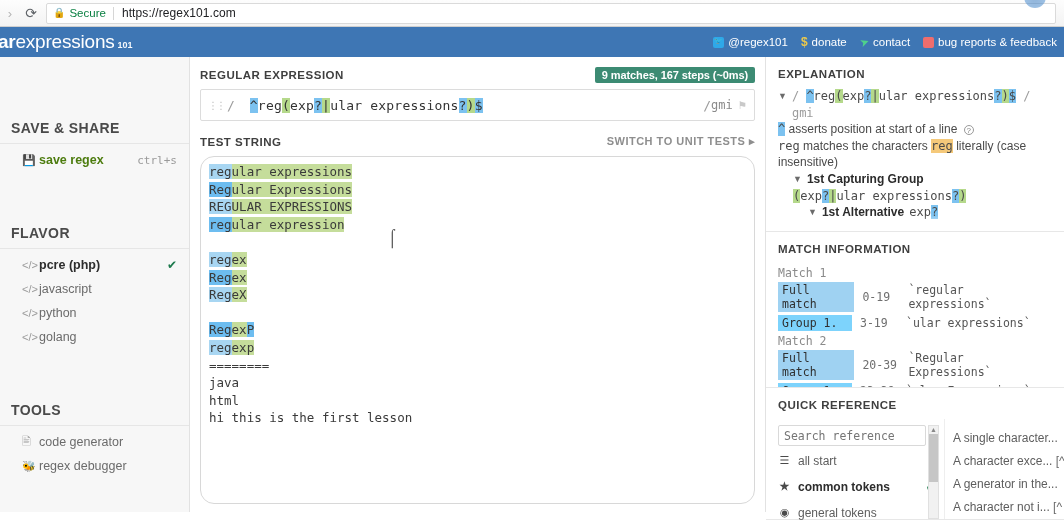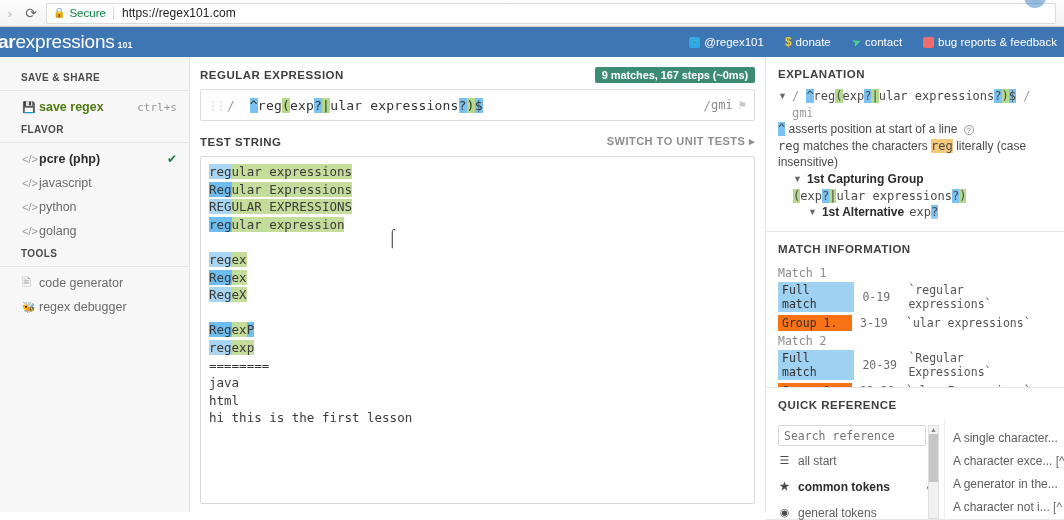--- a/index.html
+++ b/index.html
@@ -46,41 +46,41 @@
   
   #app-header {
     height: 30px; background: #3e76b4;
     display: flex; align-items: center; justify-content: space-between;
     padding: 0 7px 0 0; position: relative;
   }
   #brand { color: #fff; font-size: 19px; margin-left: -2px; display: flex; align-items: baseline; }
   #brand .b1 { font-weight: 600; letter-spacing: -.3px; }
   #brand .b2 { font-weight: 300; letter-spacing: -.2px; }
   #brand .b3 { font-size: 9px; font-weight: 700; margin-left: 3px; opacity: .95; }
-  #header-links { display: flex; align-items: center; gap: 21px; color: #fff; font-size: 11.5px; }
+  #header-links { display: flex; align-items: center; gap: 13px; color: #fff; font-size: 11.5px; }
   #header-links .hlink { display: flex; align-items: center; gap: 4px; white-space: nowrap; }
   .ico-sq { width: 11px; height: 11px; border-radius: 2px; display: inline-block; }
   .ico-twitter { background: #2fa8e8; position: relative; }
   .ico-twitter::after { content:"\1F426"; font-size: 7px; position:absolute; left:1px; top:0px; color:#fff; }
   .ico-dollar { color: #ecc94b; font-weight: 700; font-size: 12px; }
   .ico-plane { color: #4fd18b; font-size: 11px; transform: rotate(-20deg); }
   .ico-bug { background: #ef6d6d; position: relative; }
 
   
   #app-body { display: flex; height: 455px; }
 
   
   #sidebar {
     width: 190px; background: #f7f7f7; border-right: 1px solid #e2e2e2;
     padding-top: 10px; flex-shrink: 0;
   }
   .side-heading {
-    font-size: 10px; font-weight: 700; color: #4a4a4a;
-    letter-spacing: .4px; padding: 5px 0 7px 21px;
-    border-bottom: 1px solid #e6e6e6; margin-bottom: 4px;
+    font-size: 14px; font-weight: 700; color: #4a4a4a;
+    letter-spacing: .4px; padding: 5px 0 7px 11px;
+    border-bottom: 1px solid #e6e6e6; margin-bottom: 4px; margin-top: 48px;
   }
   .side-item {
     display: flex; align-items: center; height: 24px;
     padding: 0 12px 0 22px; font-size: 12.5px; color: #6b6b6b;
     position: relative;
   }
   .side-item .si-icon {
     width: 17px; color: #9a9a9a; font-size: 11px; flex-shrink: 0;
   }
   .side-item .si-label { flex: 1; }
@@ -110,21 +110,21 @@
   }
   #regex-grip { color: #bdbdbd; font-size: 10px; margin-right: 3px; letter-spacing: -2px;}
   .delim { color: #9c9c9c; }
   #regex-pattern { flex: 1; white-space: pre; color: #333; margin: 0 3px; letter-spacing: .2px; padding-left: 12px;}
   .hl-blue { background: #7cc2f0; }
   .hl-green { background: #b5d98b; }
   #regex-flags { color: #8a8a8a; font-family: "DejaVu Sans Mono", monospace; font-size: 12px; }
   #flag-icon { color: #c9c9c9; margin-left: 6px; font-size: 12px; }
 
   #test-string-box {
-    border: 1px solid #d8d8d8; border-radius: 2px;
+    border: 1px solid #d8d8d8; border-radius: 14px;
     height: 348px; padding: 6px 8px;
     font-family: "DejaVu Sans Mono", monospace;
     font-size: 12.5px; line-height: 17.6px; color: #3a3a3a;
     overflow: hidden; position: relative; background: #fff;
   }
   #test-string-box .ts-line { white-space: pre; }
   .m-blue-strong { background: #6dbdf0; }
   .m-blue-soft   { background: #a8d6f2; }
   .m-green       { background: #c5dd9b; }
   #text-cursor {
@@ -164,21 +164,21 @@
 
   
   #match-info-body {
     padding: 0 12px 8px 12px; font-family: "DejaVu Sans Mono", monospace;
     font-size: 11.5px; color: #555; height: 124px; overflow: hidden;
   }
   .mi-match-label { color: #8a8a8a; margin: 3px 0 2px; }
   .mi-row { display: flex; align-items: center; gap: 8px; margin-bottom: 3px; }
   .mi-tag { padding: 1px 4px; font-size: 11.5px; color: #2f2f2f; }
   .mi-tag.full { background: #9fd2f2; min-width: 74px; }
-  .mi-tag.group { background: #f97316; min-width: 74px; }
+  .mi-tag.group { background: #7dd3fc; min-width: 74px; }
   .mi-range { color: #6e6e6e; min-width: 38px; }
   .mi-value { color: #555; }
 
   
   #quick-reference-body { display: flex; height: 100px; }
   #qr-left { width: 178px; padding: 6px 0 0 12px; position: relative; }
   #qr-search {
     width: 148px; height: 21px; border: 1px solid #d9d9d9; border-radius: 2px;
     font-family: "DejaVu Sans Mono", monospace; font-size: 11.5px;
     color: #999; padding: 0 5px; outline: none; background: #fff;

